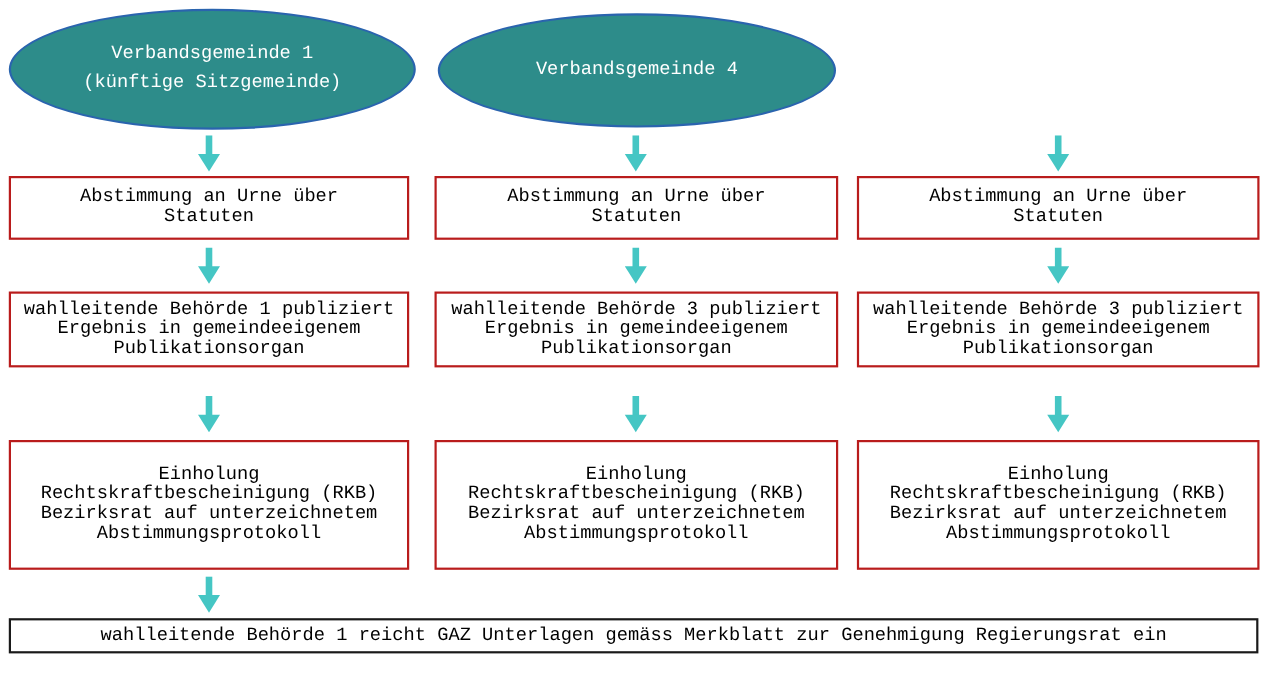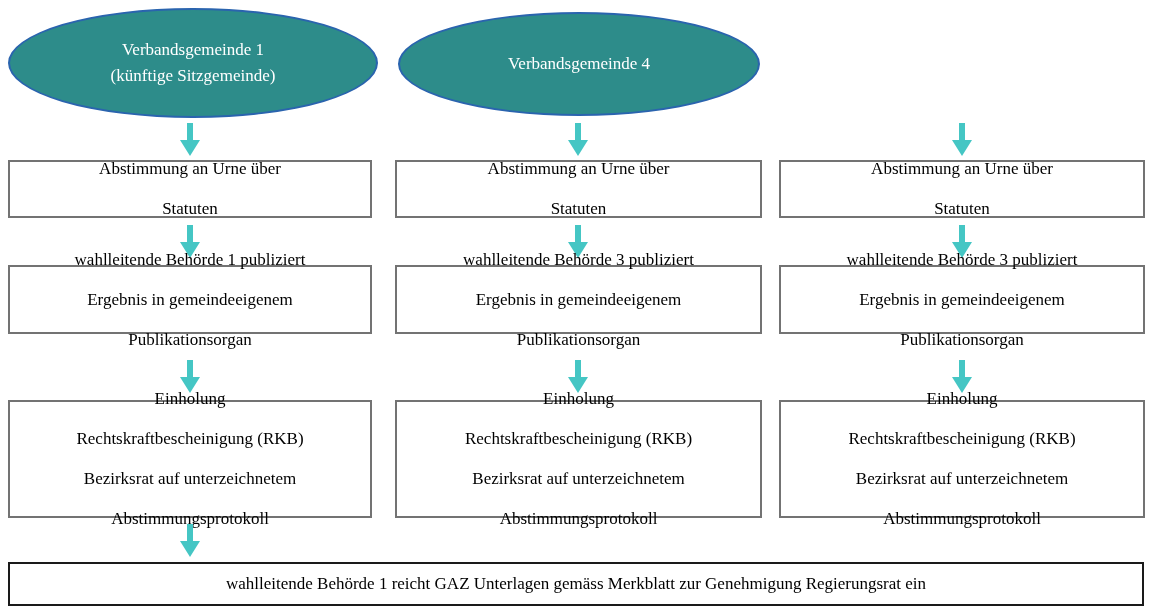--- a/index.html
+++ b/index.html
@@ -1,21 +1,21 @@
 <!DOCTYPE html>
 <html><head>
 <meta charset="utf-8">
 <style>
   html, body { margin: 0; padding: 0; background: #ffffff; }
   .canvas {
     position: relative;
     width: 1152px;
     height: 616px;
     background: #ffffff;
-    font-family: Liberation Serif, serif;
+    font-family: Liberation Mono, monospace;
     color: #000000;
     overflow: hidden;
   }
   .ellipse {
     position: absolute;
     background: #2d8c8a;
     border: 2px solid #2a64ae;
     border-radius: 50%;
     display: flex;
     align-items: center;
@@ -23,33 +23,33 @@
     text-align: center;
     color: #ffffff;
     font-size: 17px;
     line-height: 26px;
     white-space: pre-line;
     box-sizing: border-box;
   }
   .stepbox {
     position: absolute;
     background: #ffffff;
-    border: 2px solid #737373;
+    border: 2px solid #b91c1c;
     display: flex;
     align-items: center;
     justify-content: center;
     text-align: center;
     font-size: 17px;
-    line-height: 40px;
+    line-height: 18px;
     white-space: pre-line;
     box-sizing: border-box;
   }
   .footerbox {
     position: absolute;
-    left: 8px; top: 562px; width: 1136px; height: 44px;
+    left: 8px; top: 562px; width: 1136px; height: 32px;
     background: #ffffff;
     border: 2px solid #1a1a1a;
     display: flex;
     align-items: center;
     justify-content: center;
     text-align: center;
     font-size: 17px;
     box-sizing: border-box;
   }
   .arrow {

